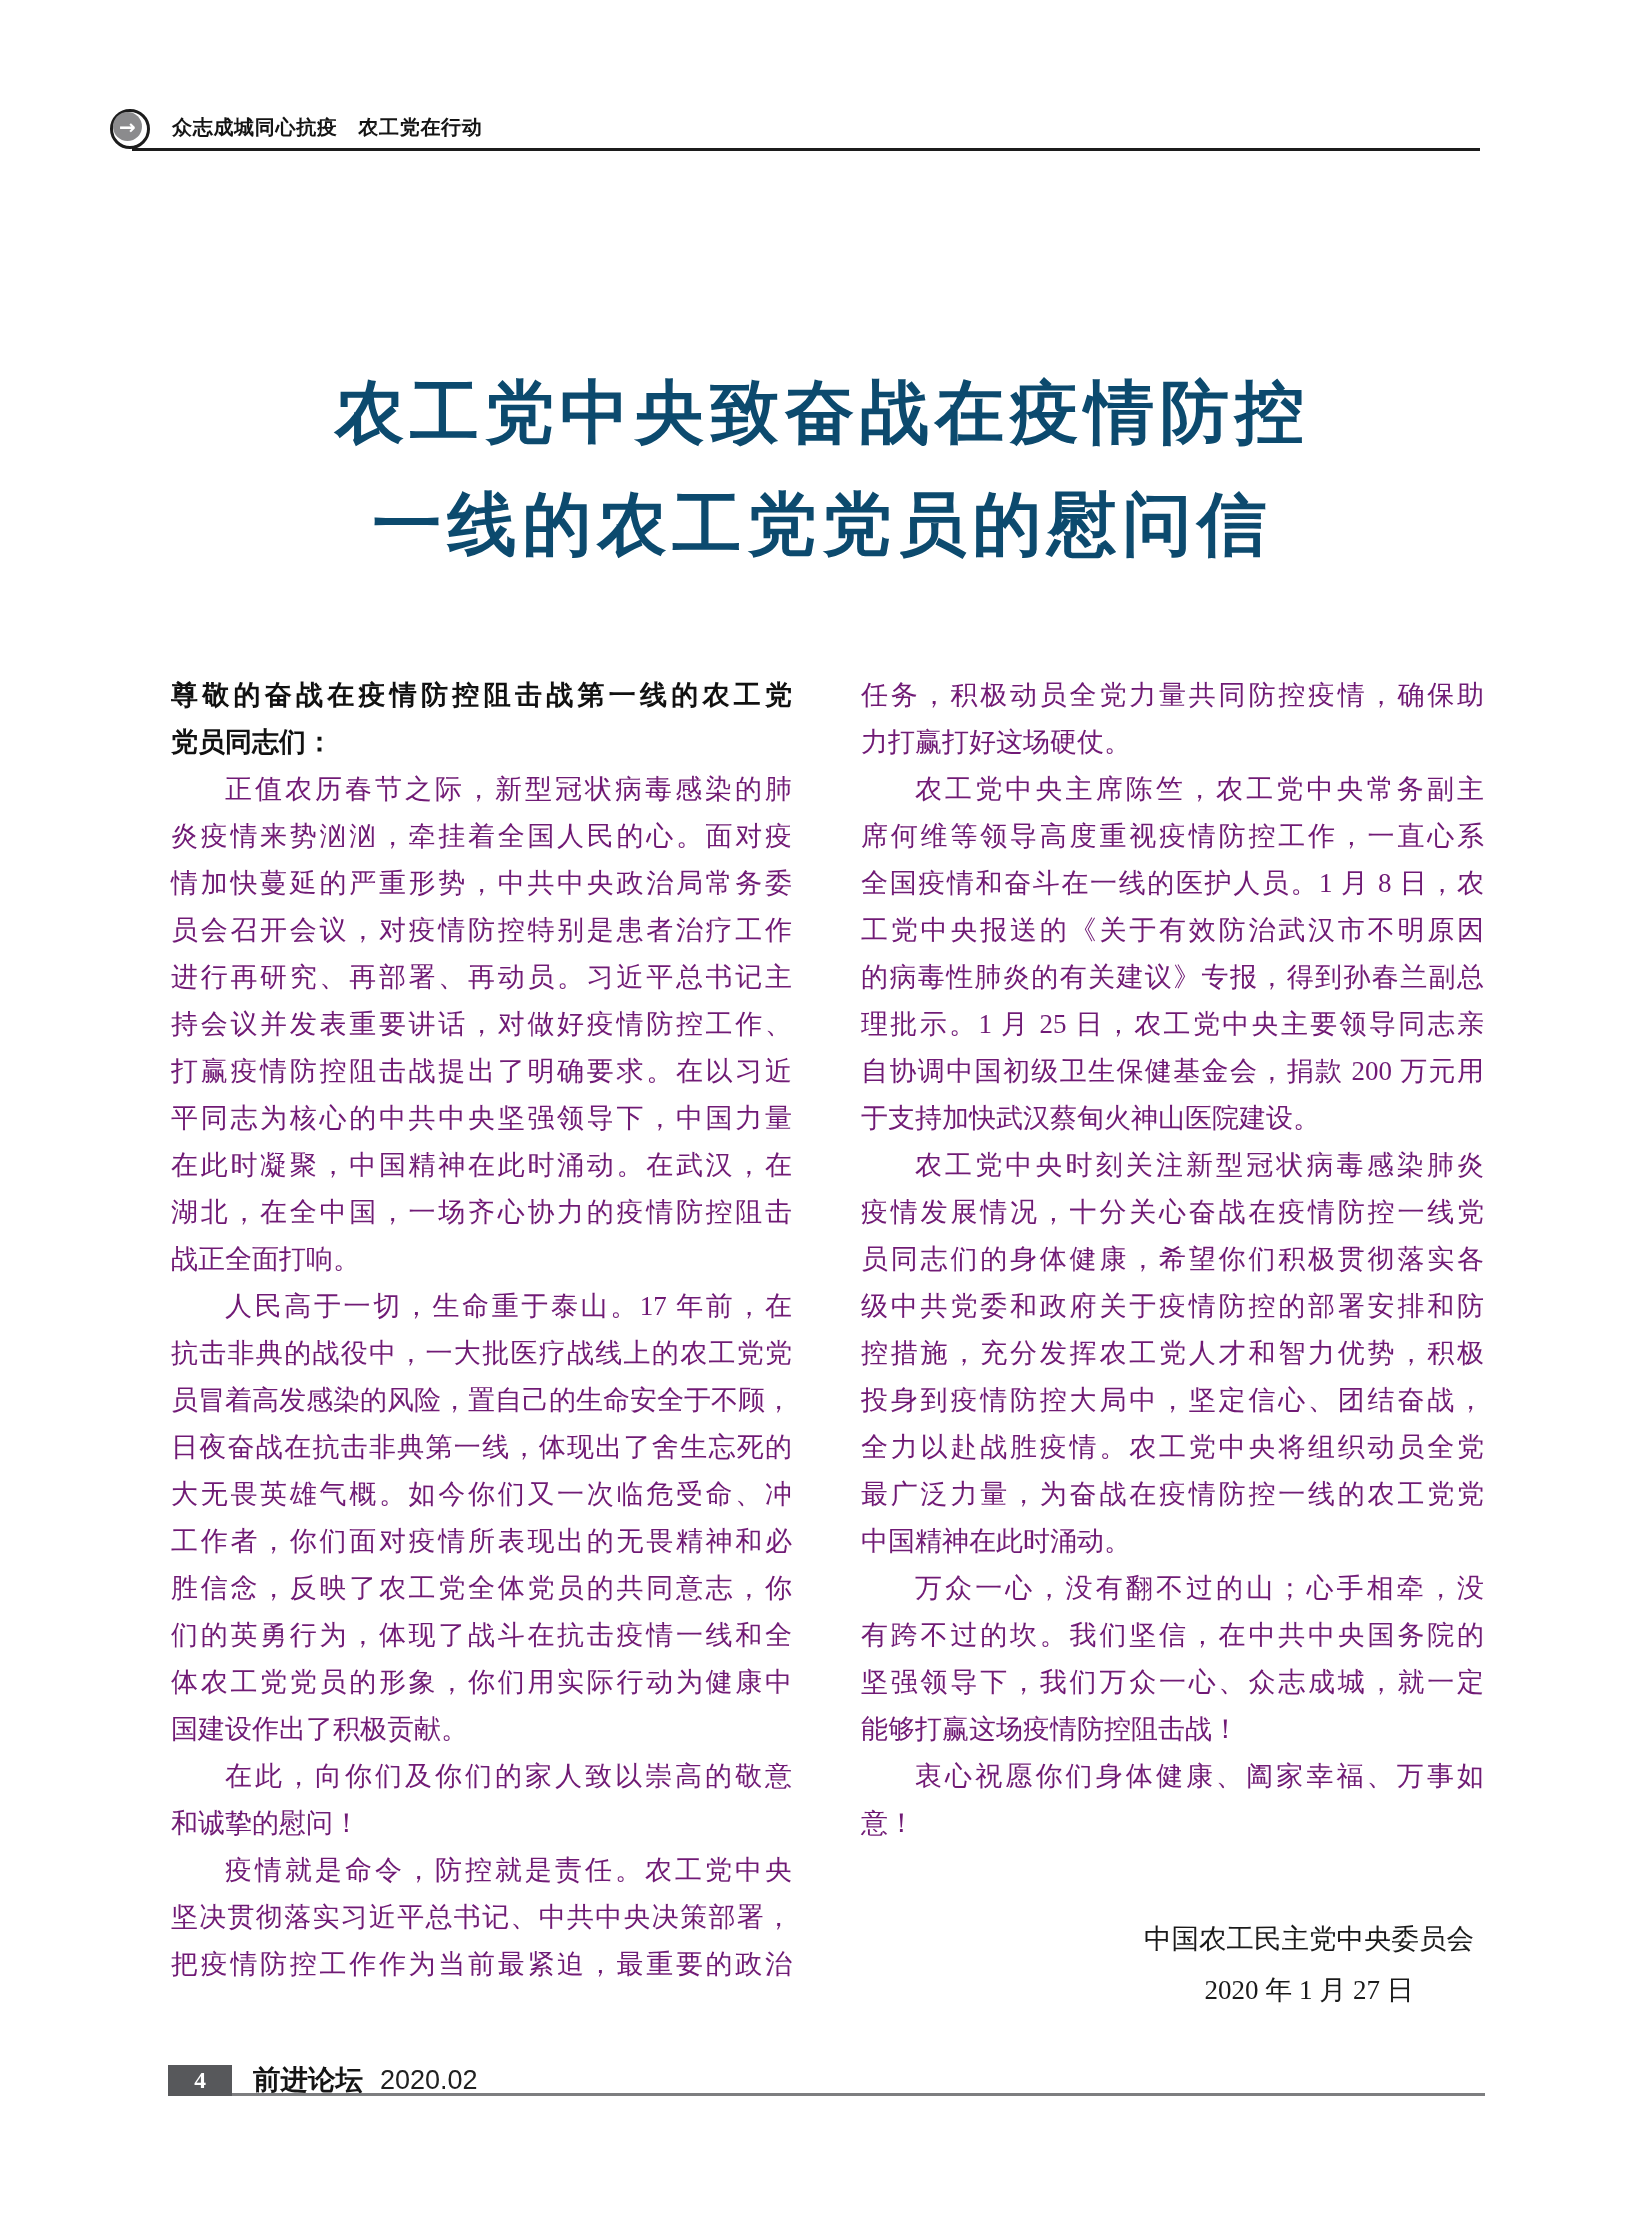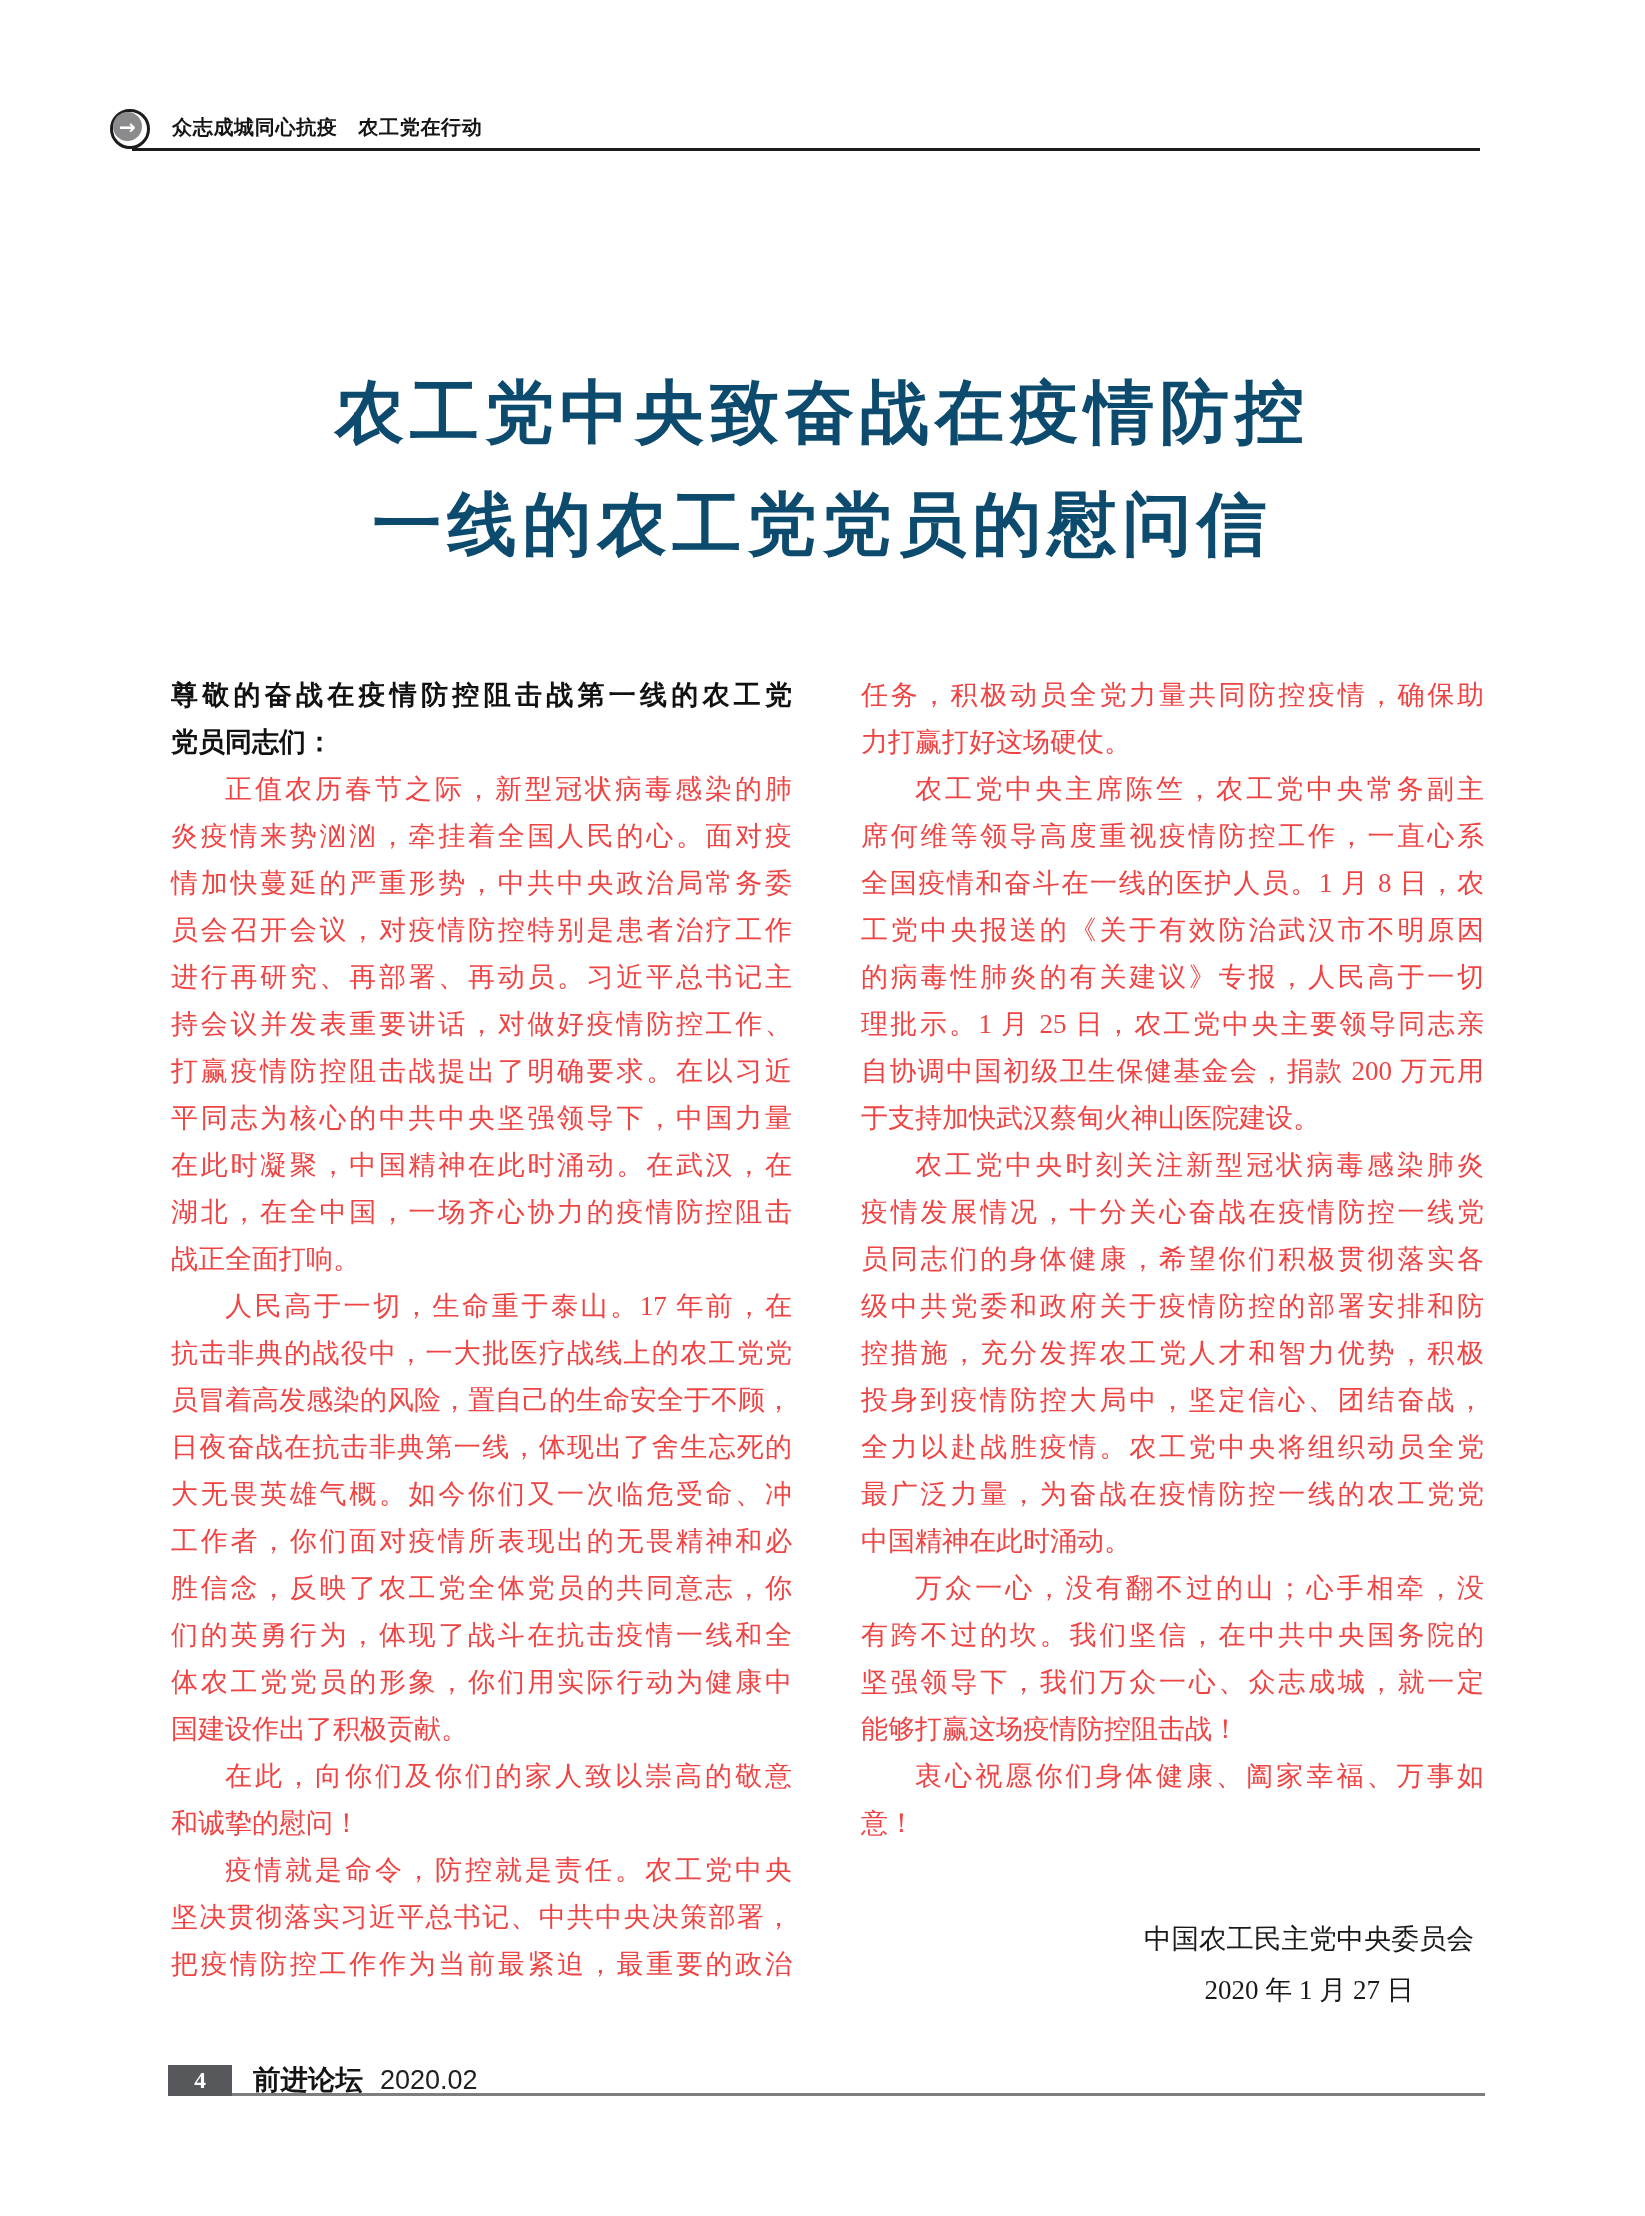--- a/index.html
+++ b/index.html
@@ -70,21 +70,21 @@
 
   
   #left-col  { left: 171px;  top: 672px; width: 621px; }
   #right-col { left: 861px; top: 672px; width: 623px; }
   .line {
     height: 47px;
     line-height: 47px;
     font-size: 27px;
     letter-spacing: 0px;
     white-space: nowrap;
-    color: #ef4444;
+    color: #701a75;
   }
   .line.stretch {
     white-space: normal;
     text-align: justify;
     text-align-last: justify;
     text-justify: inter-character;
   }
   .line.indent { text-indent: 54px; }
   .line.bold {
     font-family: Liberation Sans, sans-serif;
@@ -180,21 +180,21 @@
     <div class="line stretch">坚决贯彻落实习近平总书记、中共中央决策部署，</div>
     <div class="line stretch">把疫情防控工作作为当前最紧迫，最重要的政治</div>
   </div>
 <div class="abs" id="right-col">
     <div class="line stretch">任务，积极动员全党力量共同防控疫情，确保助</div>
     <div class="line">力打赢打好这场硬仗。</div>
     <div class="line indent stretch">农工党中央主席陈竺，农工党中央常务副主</div>
     <div class="line stretch">席何维等领导高度重视疫情防控工作，一直心系</div>
     <div class="line stretch">全国疫情和奋斗在一线的医护人员。1 月 8 日，农</div>
     <div class="line stretch">工党中央报送的《关于有效防治武汉市不明原因</div>
-    <div class="line stretch">的病毒性肺炎的有关建议》专报，人民高于一切</div>
+    <div class="line stretch">的病毒性肺炎的有关建议》专报，得到孙春兰副总</div>
     <div class="line stretch">理批示。1 月 25 日，农工党中央主要领导同志亲</div>
     <div class="line stretch">自协调中国初级卫生保健基金会，捐款 200 万元用</div>
     <div class="line">于支持加快武汉蔡甸火神山医院建设。</div>
     <div class="line indent stretch">农工党中央时刻关注新型冠状病毒感染肺炎</div>
     <div class="line stretch">疫情发展情况，十分关心奋战在疫情防控一线党</div>
     <div class="line stretch">员同志们的身体健康，希望你们积极贯彻落实各</div>
     <div class="line stretch">级中共党委和政府关于疫情防控的部署安排和防</div>
     <div class="line stretch">控措施，充分发挥农工党人才和智力优势，积极</div>
     <div class="line stretch">投身到疫情防控大局中，坚定信心、团结奋战，</div>
     <div class="line stretch">全力以赴战胜疫情。农工党中央将组织动员全党</div>

